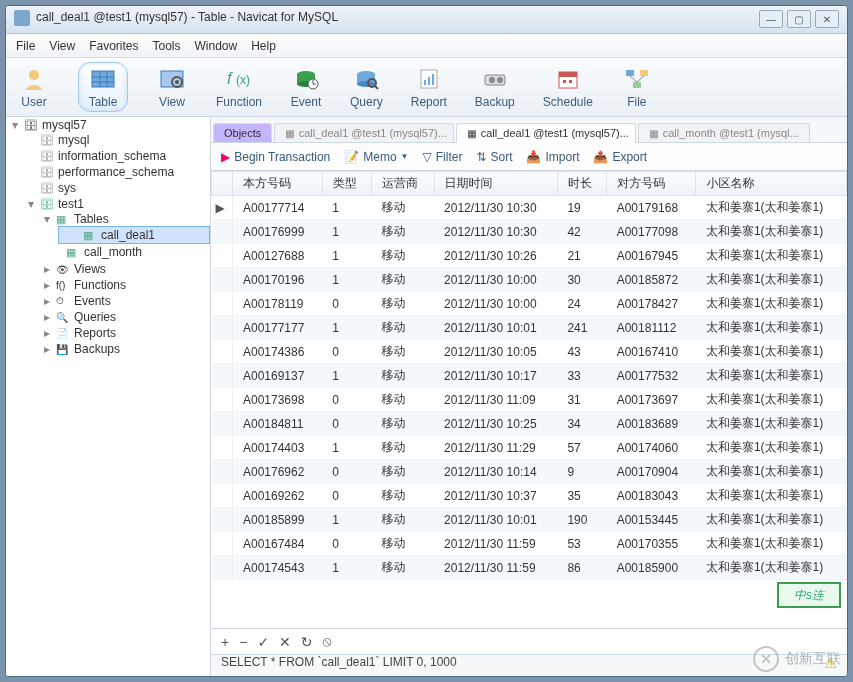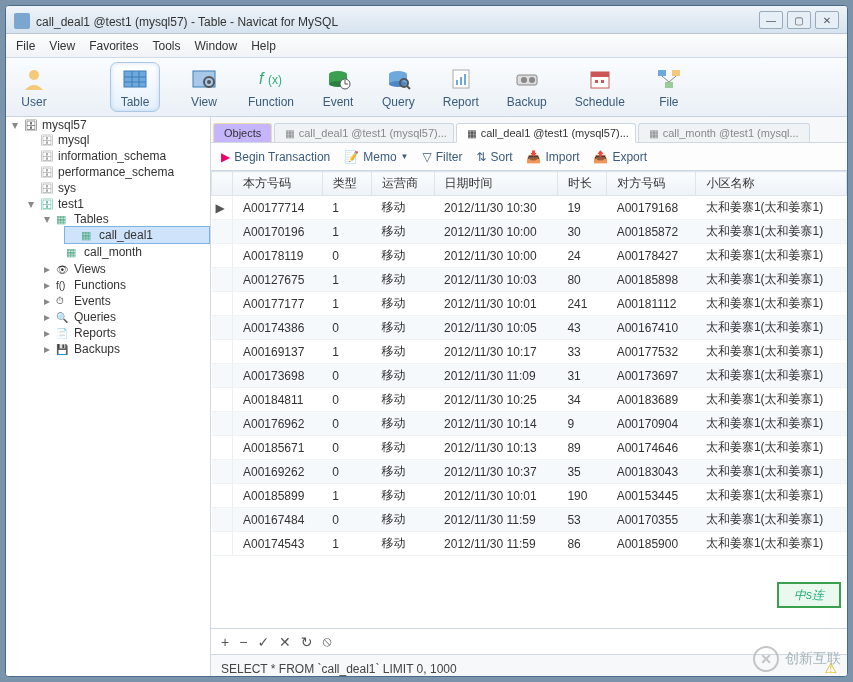--- a/index.html
+++ b/index.html
@@ -1,27 +1,27 @@
 <!DOCTYPE html>
 <html><head>
 <meta charset="utf-8">
 <style>
 * { box-sizing: border-box; font-family: "Microsoft YaHei", "Segoe UI", Tahoma, sans-serif; }
 body { margin: 0; padding: 0; background: #7b94ab; width: 853px; height: 682px; overflow: hidden; font-size: 12px; }
 .window { position: absolute; top: 5px; left: 5px; right: 5px; bottom: 5px; background: #fff; border: 1px solid #4a6a8a; border-radius: 4px; overflow: hidden; display: flex; flex-direction: column; }
-.titlebar { height: 28px; background: linear-gradient(#eef3f8,#d6e3ef); display: flex; align-items: flex-end; padding: 4px 8px; border-bottom: 1px solid #b6c6d6; font-size: 12px; color: #333; }
+.titlebar { height: 28px; background: linear-gradient(#eef3f8,#d6e3ef); display: flex; align-items: flex-start; padding: 4px 8px; border-bottom: 1px solid #b6c6d6; font-size: 12px; color: #333; }
 .titlebar .icon { width: 16px; height: 16px; background: #7aa6cf; margin-right: 6px; border-radius: 2px; }
 .titlebar .btns { margin-left: auto; display: flex; gap: 4px; }
 .titlebar .btns div { width: 24px; height: 18px; border: 1px solid #9ab; border-radius: 2px; background:#e6eef6; display:flex; align-items:center; justify-content:center; font-size:10px; color:#555;}
 .menubar { height: 24px; display: flex; align-items: center; padding: 0 10px; gap: 14px; background: linear-gradient(#fdfdfd,#f0f3f6); border-bottom: 1px solid #d0dbe6; }
 .menubar span { color: #333; }
 .toolbar { display: flex; align-items: center; padding: 4px 12px; gap: 28px; background: linear-gradient(#fafcfe,#eaf0f6); border-bottom: 1px solid #c8d4e0; }
 .tb-item { display:flex; flex-direction:column; align-items:center; gap:2px; color:#3a5b7d; font-size:12px; }
 .tb-icon { width: 32px; height: 28px; display:flex; align-items:center; justify-content:center; }
-.tb-item.active { border: 1px solid #a9c8e6; border-radius: 7px; background: linear-gradient(#fff,#e4f0fc); padding: 2px 8px; box-shadow: inset 0 0 4px rgba(100,150,200,.3); margin-left: 32px; }
+.tb-item.active { border: 1px solid #a9c8e6; border-radius: 12px; background: linear-gradient(#fff,#e4f0fc); padding: 2px 8px; box-shadow: inset 0 0 4px rgba(100,150,200,.3); }
 .body { flex:1; display:flex; overflow:hidden; }
 .sidebar { width: 205px; background: #fff; border-right: 1px solid #cfd8e2; overflow: auto; }
 .tree ul { list-style:none; margin:0; padding:0 0 0 16px; }
 .tree li { padding: 1px 0; white-space: nowrap; color:#333; display:flex; align-items:center; gap:4px; }
 .tree li.nest { display:block; }
 .tree li .exp { width:10px; display:inline-block; color:#888; text-align:center; }
 .dbicon { width:14px; height:14px; display:inline-block; }
 .dbicon.db::before { content:'🗄'; font-size:11px; }
 .dbicon.tbl::before { content:'▦'; font-size:11px; color:#5a8; }
 .tree li.selected { background:#cfe4fb; border:1px solid #7ab3e8; }
@@ -33,21 +33,21 @@
 .actionbar { height: 28px; display:flex; align-items:center; gap:14px; padding:0 10px; border-bottom:1px solid #cfd8e2; background:#fdfdfd; }
 .actionbar .act { display:flex; align-items:center; gap:4px; color:#3a5b7d; }
 .gridwrap { flex:1; overflow:auto; background:#fff; }
 table { border-collapse:collapse; width:100%; }
 th { background: linear-gradient(#fafcfe,#eef3f8); border:1px solid #dde4eb; padding:3px 10px; text-align:left; font-weight:normal; color:#333; white-space:nowrap; }
 td { border-bottom:1px solid #f0f3f6; padding:3px 10px; white-space:nowrap; color:#333; }
 tbody tr:nth-child(even) td { background:#f6f9fc; }
 td.rowhandle { width:14px; color:#555; border-right:1px solid #eee; padding:3px 4px; }
 .gridfooter { height:26px; border-top:1px solid #cfd8e2; display:flex; align-items:center; padding:0 10px; gap:10px; color:#555; }
 .gridfooter .sym { font-size:14px; color:#555; }
-.statusbar { height:22px; background:#f6f8fa; border-top:1px solid #cfd8e2; display:flex; align-items:flex-end; padding:0 10px; color:#444;}
+.statusbar { height:22px; background:#f6f8fa; border-top:1px solid #cfd8e2; display:flex; align-items:flex-start; padding:0 10px; color:#444;}
 .statusbar .warn { margin-left:auto; color:#e0b000; font-size:14px; }
 .watermark { position:absolute; bottom:10px; right:12px; display:flex; align-items:center; gap:6px; color:#9aa; font-size:14px; opacity:.85; }
 .watermark .logo { width:26px; height:26px; border:2px solid #bbb; border-radius:50%; display:flex; align-items:center; justify-content:center; font-weight:bold; color:#bbb; font-size:14px; }
 .greenbox { position:absolute; right:12px; bottom:74px; width:64px; height:26px; border:2px solid #3aa050; background:rgba(200,240,210,0.4); display:flex; align-items:center; justify-content:center; font-size:12px; color:#2a7; font-style:italic;}
 svg{display:block;}
 </style>
 </head>
 <body>
 
 <div class="window">
@@ -222,21 +222,21 @@
                     <span>test1</span>
                   </div>
               <ul>
                 <li class="nest">
                   <div style="display:flex;align-items:center;gap:4px;">
                         <span class="exp">▾</span>
                         <span class="dbicon tbl"></span>
                         <span>Tables</span>
                       </div>
                   <ul id="tables">
-                        <li class="selected" style="padding-left: 16px; margin-left: 6px;">
+                        <li class="selected" style="padding-left: 24px;">
                           <span class="dbicon tbl"></span>
                           <span>call_deal1</span>
                         </li>
                         <li style="padding-left: 8px;">
                           <span class="dbicon tbl"></span>
                           <span>call_month</span>
                         </li>
                       </ul>
                 </li>
               </ul>
@@ -346,50 +346,60 @@
                 <td>A00177714</td>
                 <td>1</td>
                 <td>移动</td>
                 <td>2012/11/30 10:30</td>
                 <td>19</td>
                 <td>A00179168</td>
                 <td>太和姜寨1(太和姜寨1)</td>
               </tr>
               <tr>
                 <td class="rowhandle"></td>
+                <td>A00176999</td>
+                <td>1</td>
+                <td>移动</td>
+                <td>2012/11/30 10:30</td>
+                <td>42</td>
+                <td>A00177098</td>
+                <td>太和姜寨1(太和姜寨1)</td>
+              </tr>
+              <tr>
+                <td class="rowhandle"></td>
+                <td>A00127688</td>
+                <td>1</td>
+                <td>移动</td>
+                <td>2012/11/30 10:26</td>
+                <td>21</td>
+                <td>A00167945</td>
+                <td>太和姜寨1(太和姜寨1)</td>
+              </tr>
+              <tr>
+                <td class="rowhandle"></td>
                 <td>A00170196</td>
                 <td>1</td>
                 <td>移动</td>
                 <td>2012/11/30 10:00</td>
                 <td>30</td>
                 <td>A00185872</td>
                 <td>太和姜寨1(太和姜寨1)</td>
               </tr>
               <tr>
                 <td class="rowhandle"></td>
                 <td>A00178119</td>
                 <td>0</td>
                 <td>移动</td>
                 <td>2012/11/30 10:00</td>
                 <td>24</td>
                 <td>A00178427</td>
                 <td>太和姜寨1(太和姜寨1)</td>
               </tr>
               <tr>
                 <td class="rowhandle"></td>
-                <td>A00127675</td>
-                <td>1</td>
-                <td>移动</td>
-                <td>2012/11/30 10:03</td>
-                <td>80</td>
-                <td>A00185898</td>
-                <td>太和姜寨1(太和姜寨1)</td>
-              </tr>
-              <tr>
-                <td class="rowhandle"></td>
                 <td>A00177177</td>
                 <td>1</td>
                 <td>移动</td>
                 <td>2012/11/30 10:01</td>
                 <td>241</td>
                 <td>A00181112</td>
                 <td>太和姜寨1(太和姜寨1)</td>
               </tr>
               <tr>
                 <td class="rowhandle"></td>
@@ -426,36 +436,36 @@
                 <td>A00184811</td>
                 <td>0</td>
                 <td>移动</td>
                 <td>2012/11/30 10:25</td>
                 <td>34</td>
                 <td>A00183689</td>
                 <td>太和姜寨1(太和姜寨1)</td>
               </tr>
               <tr>
                 <td class="rowhandle"></td>
+                <td>A00174403</td>
+                <td>1</td>
+                <td>移动</td>
+                <td>2012/11/30 11:29</td>
+                <td>57</td>
+                <td>A00174060</td>
+                <td>太和姜寨1(太和姜寨1)</td>
+              </tr>
+              <tr>
+                <td class="rowhandle"></td>
                 <td>A00176962</td>
                 <td>0</td>
                 <td>移动</td>
                 <td>2012/11/30 10:14</td>
                 <td>9</td>
                 <td>A00170904</td>
-                <td>太和姜寨1(太和姜寨1)</td>
-              </tr>
-              <tr>
-                <td class="rowhandle"></td>
-                <td>A00185671</td>
-                <td>0</td>
-                <td>移动</td>
-                <td>2012/11/30 10:13</td>
-                <td>89</td>
-                <td>A00174646</td>
                 <td>太和姜寨1(太和姜寨1)</td>
               </tr>
               <tr>
                 <td class="rowhandle"></td>
                 <td>A00169262</td>
                 <td>0</td>
                 <td>移动</td>
                 <td>2012/11/30 10:37</td>
                 <td>35</td>
                 <td>A00183043</td>

